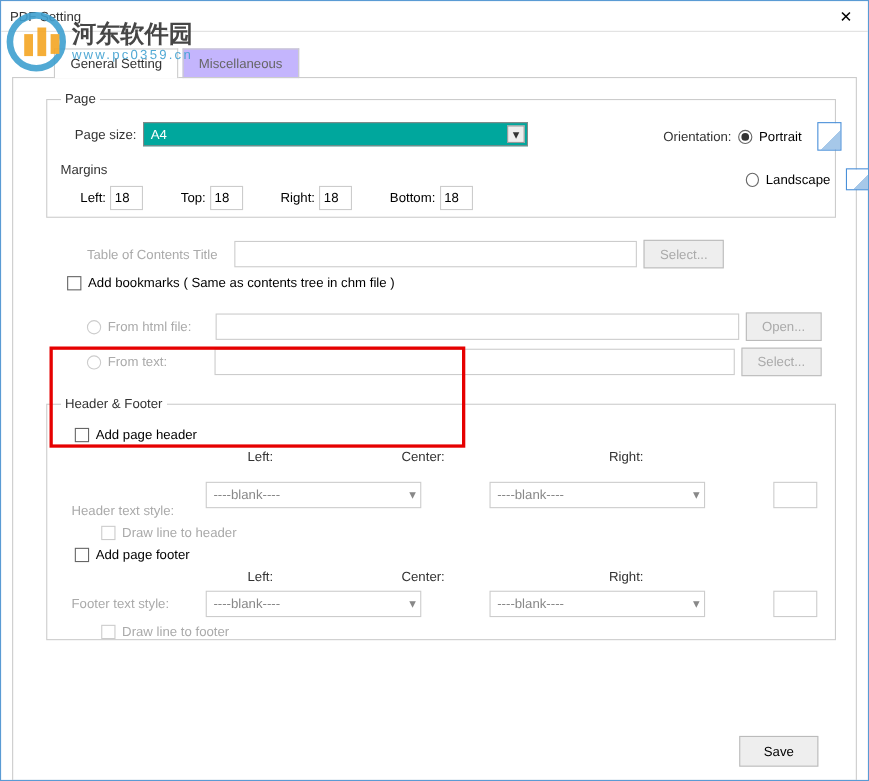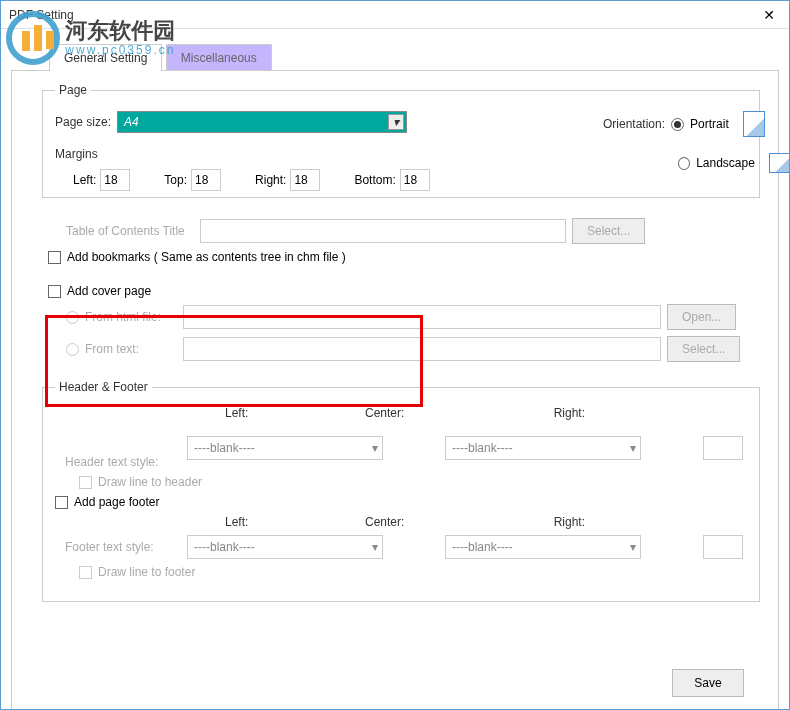--- a/index.html
+++ b/index.html
@@ -16,24 +16,24 @@
 .watermark .wm-circle .b3 { height: 18px; left: 34px; }
 .watermark .wm-text { display: inline-block; vertical-align: middle; margin-left: 2px; }
 .watermark .wm-main { font-size: 22px; font-weight: bold; color: #333; font-family: "Microsoft YaHei", sans-serif; line-height: 1; }
 .watermark .wm-sub { font-size: 12px; color: #3fa0d0; font-family: Arial; letter-spacing: 2px; line-height: 1; margin-top: 2px; }
 .tabs { margin: 14px 0 0 48px; }
 .tab { display: inline-block; padding: 6px 14px; border: 1px solid #ccc; border-bottom: none; background: #c4b5fd; color: #666; cursor: pointer; position: relative; top: 1px; }
 .tab.active { background: #fff; color: #333; border-color: #ccc; z-index: 2; }
 .tab-body { border: 1px solid #ccc; margin: 0 10px 0 10px; padding: 12px 18px 10px 30px; height: 640px; position: relative; }
 fieldset { border: 1px solid #ccc; padding: 8px 12px 12px 12px; margin: 0 0 10px 0; }
 legend { padding: 0 4px; color: #333; }
-.row { display: flex; align-items: center; gap: 6px; margin: 6px 0; }
+.row { display: flex; align-items: center; gap: 6px; margin: 6px 13px; }
 .lbl { color: #333; }
 .dim { color: #aaa; }
-.page-size-select { width: 290px; height: 22px; background: #00a79d; color: #fff; border: 1px solid #888; display: flex; align-items: center; padding: 0 6px; position: relative; font-style: italic; }
+.page-size-select { width: 350px; height: 22px; background: #00a79d; color: #fff; border: 1px solid #888; display: flex; align-items: center; padding: 0 6px; position: relative; }
 .page-size-select .arrow { position: absolute; right: 2px; top: 2px; width: 16px; height: 16px; background: #eee; display: flex; align-items: center; justify-content: center; color: #333; border: 1px solid #999; }
 .orient { position: absolute; left: 560px; top: 14px; width: 190px; }
 .orient .orow { display: flex; align-items: center; gap: 6px; margin-bottom: 16px; }
 .orient .pgicon { width: 22px; height: 26px; border: 1px solid #4a90d9; background: linear-gradient(135deg, #fff 60%, #a6c8e9 60%); margin-left: 8px; }
 .orient .pgicon.ls { width: 26px; height: 20px; }
 input[type=text].small { width: 30px; height: 22px; border: 1px solid #ccc; padding: 0 3px; }
 input[type=text].wide { height: 24px; border: 1px solid #ccc; padding: 0 4px; }
 .btn { height: 26px; padding: 0 14px; border: 1px solid #bbb; background: #eee; color: #555; cursor: pointer; display: inline-flex; align-items: center; }
 .btn.disabled { color: #aaa; background: #eee; }
 .checkbox { width: 13px; height: 13px; border: 1px solid #666; display: inline-block; background: #fff; }
@@ -127,41 +127,41 @@
       <input type="text" class="wide" style="width: 366px;">
       <button class="btn disabled">Select...</button>
     </div>
     <div class="row">
       <span class="checkbox"></span>
       <span>Add  bookmarks ( Same as contents tree in chm file )</span>
     </div>
   </div>
 
   <div style="padding:6px 0 4px 6px;">
-    <div class="row">
-      <span class="checkbox"></span>
-      <span>Add cover page</span>
-    </div>
     <div class="row" style="padding-left:18px;">
       <span class="radio dim"></span>
       <span class="dim" style="width:92px;">From html file:</span>
       <input type="text" class="wide" style="width: 478px;">
       <button class="btn disabled">Open...</button>
     </div>
     <div class="row" style="padding-left:18px;">
       <span class="radio dim"></span>
       <span class="dim" style="width:92px;">From  text:</span>
       <input type="text" class="wide" style="width: 478px;">
       <button class="btn disabled">Select...</button>
     </div>
   </div>
 
   <fieldset style="margin-top:8px; height:222px; overflow:hidden;">
     <legend>Header &amp; Footer</legend>
 
+    <div class="row">
+      <span class="checkbox"></span>
+      <span>Add page header</span>
+    </div>
     <div class="hf-cols">
       <span class="col-lbl" style="width:80px;">Left:</span>
       <span class="col-lbl" style="width:100px;">Center:</span>
       <span class="col-lbl" style="width:60px; text-align:right;">Right:</span>
     </div>
     <div class="hf-row" style="padding-left:10px;">
       <span class="dim" style="width:110px;margin-top:29px;">Header text style:</span>
       <div class="combo">
           <span>----blank----</span>
           <span class="ar">▾</span>

